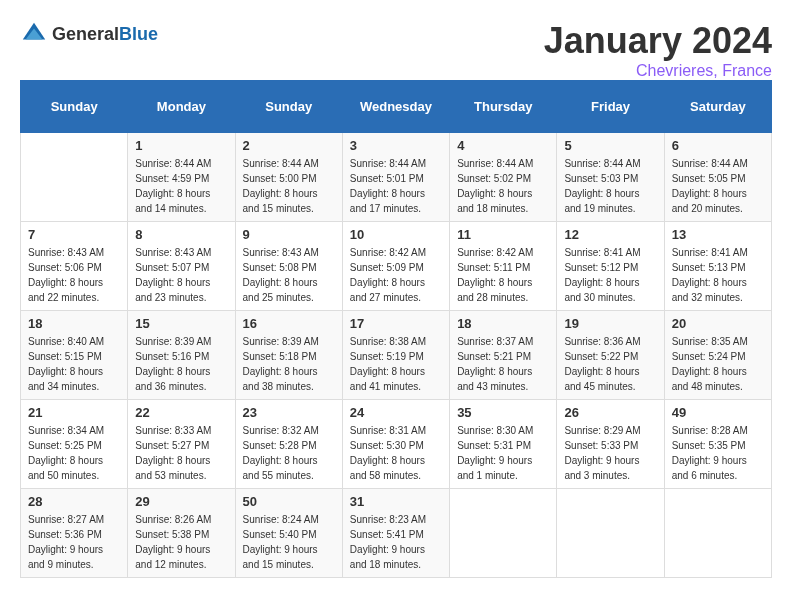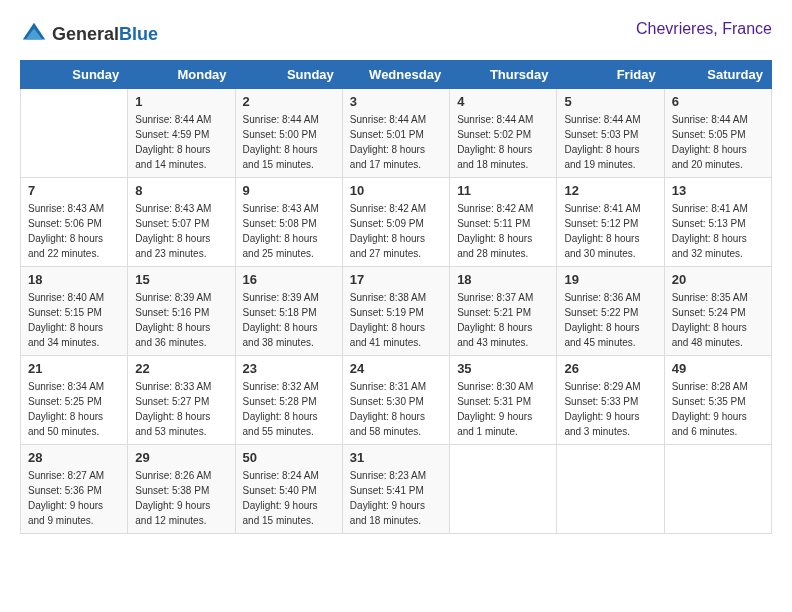--- a/index.html
+++ b/index.html
@@ -7,21 +7,21 @@
       font-family: Arial, sans-serif;
       background: #fff;
       width: 792px;
       min-height: 612px;
       padding: 20px;
     }
     .header {
       display: flex;
       justify-content: space-between;
       align-items: flex-start;
-      margin-bottom: 12px;
+      margin-bottom: 0;
     }
     .logo {
       display: flex;
       align-items: center;
       gap: 4px;
     }
     .logo-text-general {
       font-size: 18px;
       font-weight: bold;
       color: #333;
@@ -38,33 +38,33 @@
     .title-block {
       text-align: right;
     }
     .month-title {
       font-size: 36px;
       font-weight: bold;
       color: #333;
     }
     .location-title {
       font-size: 16px;
-      color: #4c1d95;
+      color: #8b5cf6;
     }
     table {
       width: 100%;
       border-collapse: collapse;
     }
     thead tr {
       background-color: #2a6db5;
     }
     thead th {
       color: #fff;
-      text-align: right;
-      padding: 6px 8px;
+      text-align: center;
+      padding: 18px 8px;
       font-size: 13px;
       font-weight: 600;
       border: 1px solid #2a6db5;
     }
     tbody tr {
       vertical-align: top;
     }
     tbody tr:nth-child(odd) {
       background-color: #f9f9f9;
     }
@@ -102,20 +102,21 @@
   <div class="logo">
     <svg class="logo-icon" viewBox="0 0 40 40" xmlns="http://www.w3.org/2000/svg">
       <polygon points="20,4 36,28 4,28" fill="#1a6aad"></polygon>
       <polygon points="20,12 32,28 8,28" fill="#4a9fd4"></polygon>
     </svg>
     <span>
       <span class="logo-text-general">General</span><span class="logo-text-blue">Blue</span>
     </span>
   </div>
   <div class="title-block">
+    <div class="month-title">January 2024</div>
     <div class="location-title">Chevrieres, France</div>
   </div>
 </div>
 
 <table>
   <thead>
     <tr>
       <th>Sunday</th>
       <th>Monday</th>
       <th>Sunday</th>

